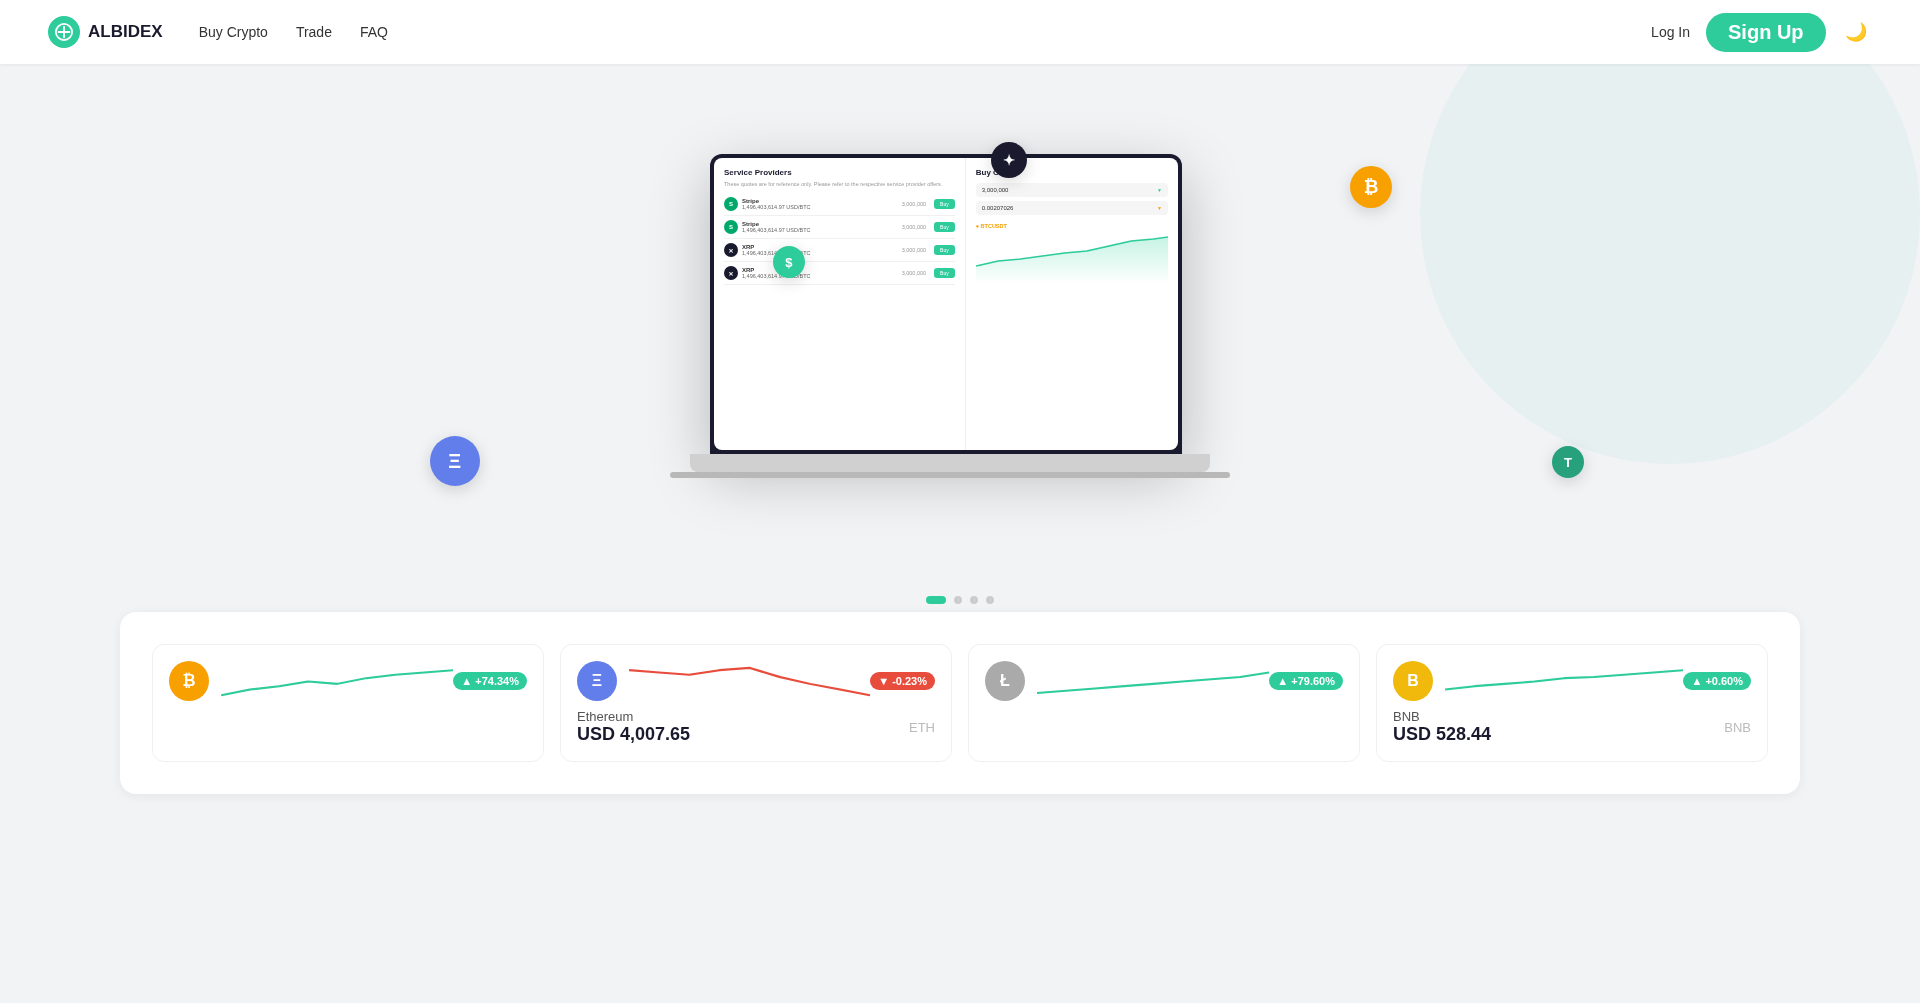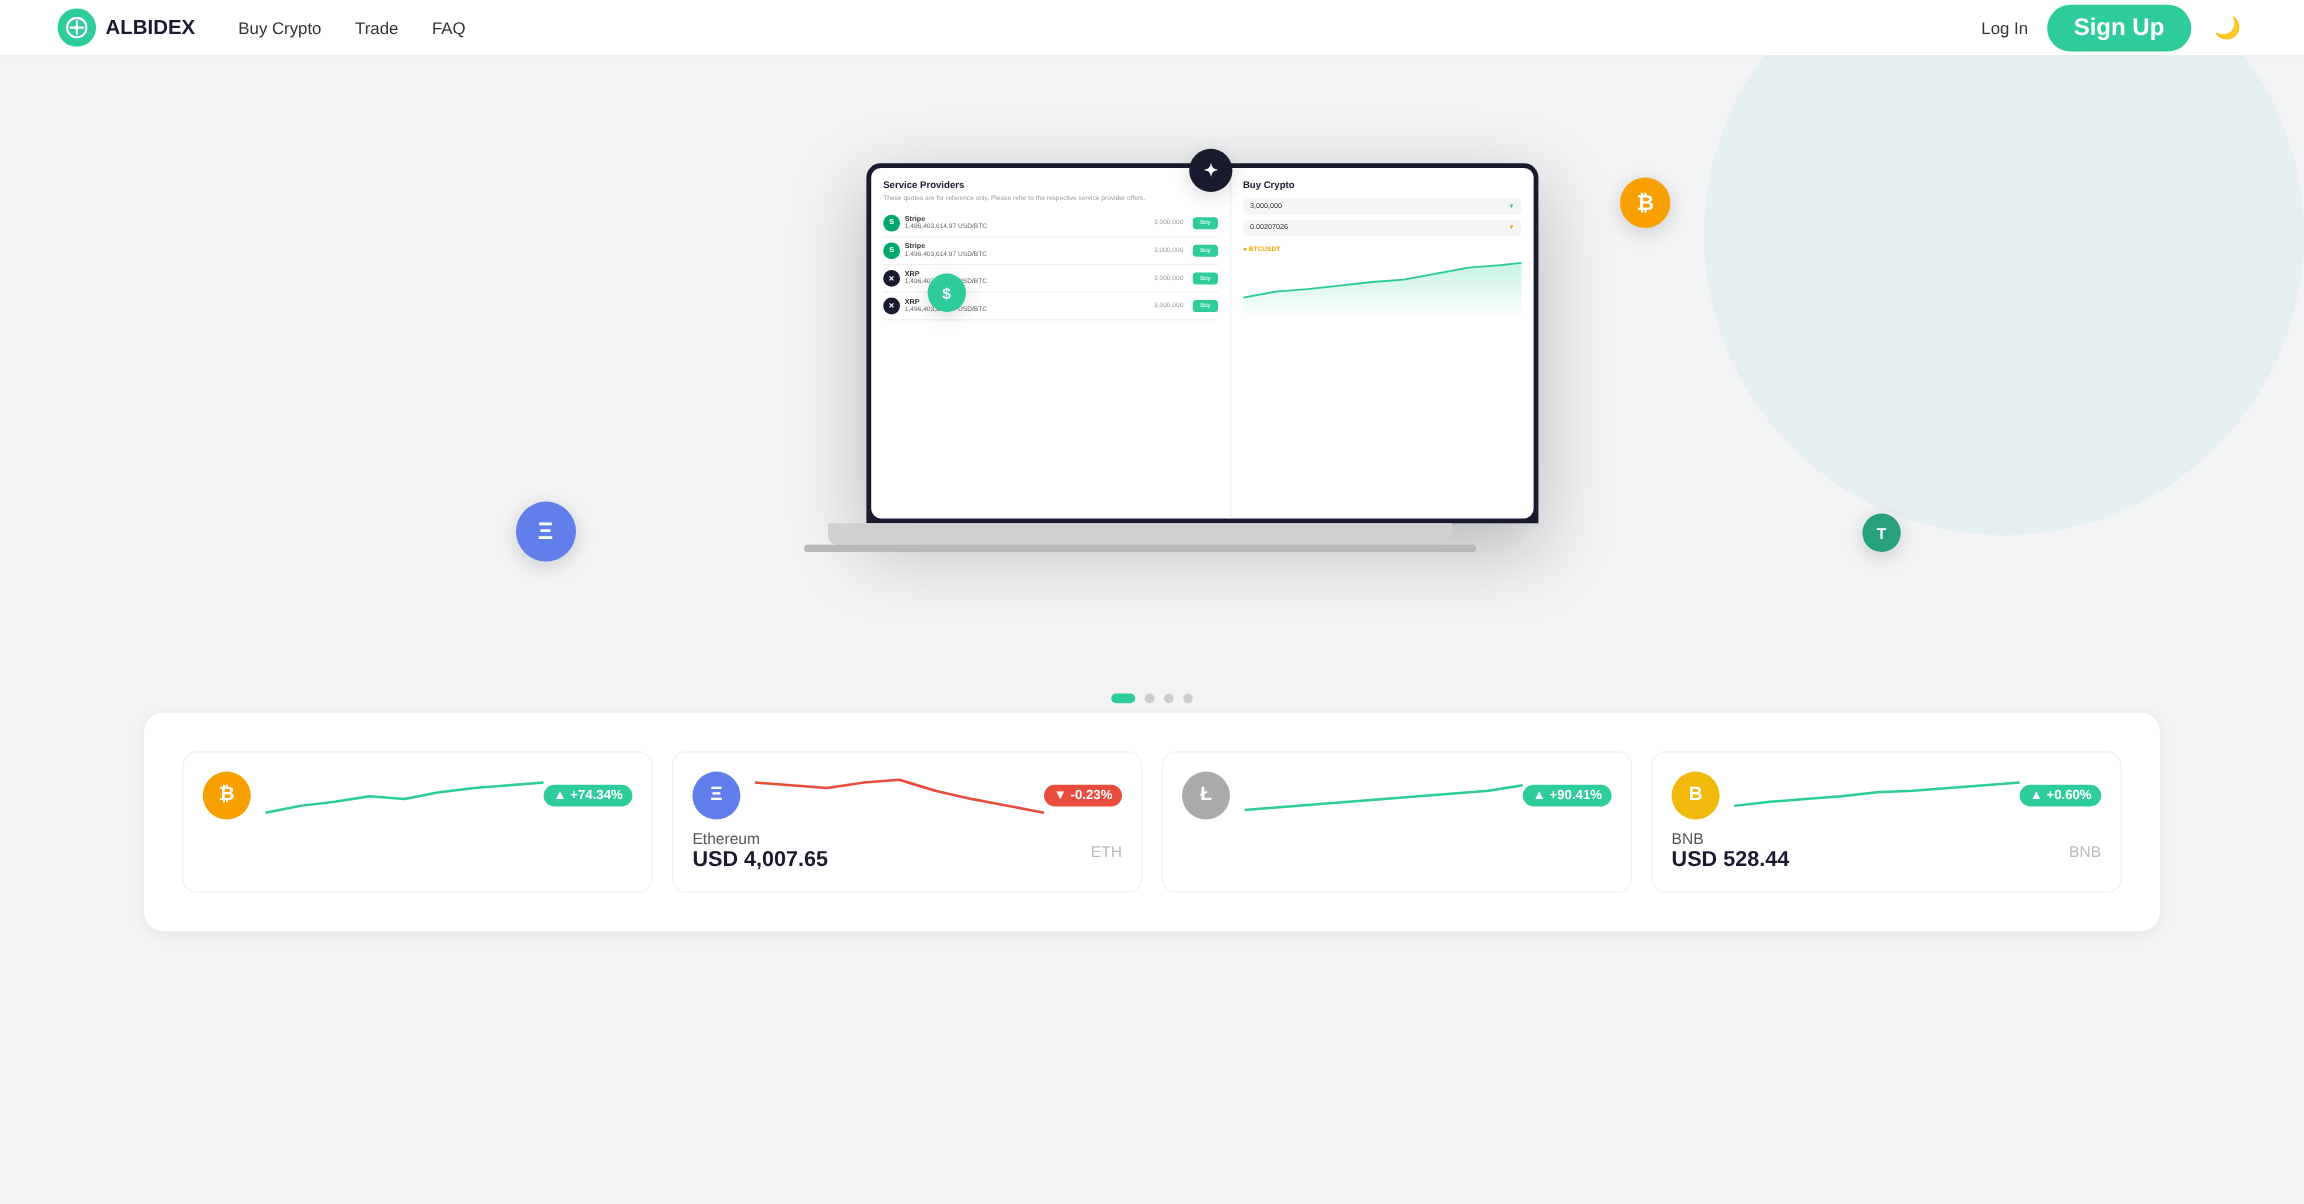--- a/index.html
+++ b/index.html
@@ -4,21 +4,21 @@
   <style>
     * { box-sizing: border-box; margin: 0; padding: 0; }
     body { font-family: -apple-system, BlinkMacSystemFont, 'Segoe UI', sans-serif; background: #f2f3f5; min-height: 100vh; overflow-x: hidden; }
 
     
     nav {
       background: #fff;
       display: flex;
       align-items: center;
       padding: 0 48px;
-      height: 46px;
+      height: 64px;
       position: sticky;
       top: 0;
       z-index: 100;
       box-shadow: 0 1px 3px rgba(0,0,0,0.06);
       justify-content: flex-end;
     }
     .nav-logo {
       display: flex;
       align-items: center;
       gap: 8px;
@@ -128,25 +128,24 @@
 
     
     .laptop-wrap {
       position: relative;
       width: 500px;
       height: 360px;
     }
     .laptop-screen {
       background: #1a1a2e;
       border-radius: 12px 12px 0 0;
-      width: 560px;
+      width: 472px;
       height: 300px;
       padding: 4px;
       box-shadow: 0 20px 60px rgba(0,0,0,0.25);
-      margin-left: 12px;
     }
     .laptop-screen-inner {
       background: #fff;
       border-radius: 8px;
       width: 100%;
       height: 100%;
       overflow: hidden;
       display: flex;
     }
     .laptop-base {
@@ -550,21 +549,21 @@
             <defs>
                 <linearGradient id="glitecoin" x1="0" y1="0" x2="0" y2="1">
                   <stop offset="0%" stop-color="#2ecc9a" stop-opacity="0.3"></stop>
                   <stop offset="100%" stop-color="#2ecc9a" stop-opacity="0.02"></stop>
                 </linearGradient>
               </defs>
             <polyline points="0,28 15,26 30,24 45,22 60,20 75,18 90,16 105,14 120,10" fill="none" stroke="#2ecc9a" stroke-width="1.8" stroke-linejoin="round"></polyline>
           </svg>
         </div>
         <span class="change-badge positive">
-          ▲ +90.41%
+          ▲ +79.60%
         </span>
       </div>
     </div>
       <div class="crypto-card">
       <div class="card-top">
         <div class="coin-icon" style="background:#f0b90b;">B</div>
         <div class="mini-chart">
           <svg width="100%" height="40" viewBox="0 0 120 35" preserveAspectRatio="none">
             <defs>
                 <linearGradient id="gbnb" x1="0" y1="0" x2="0" y2="1">

